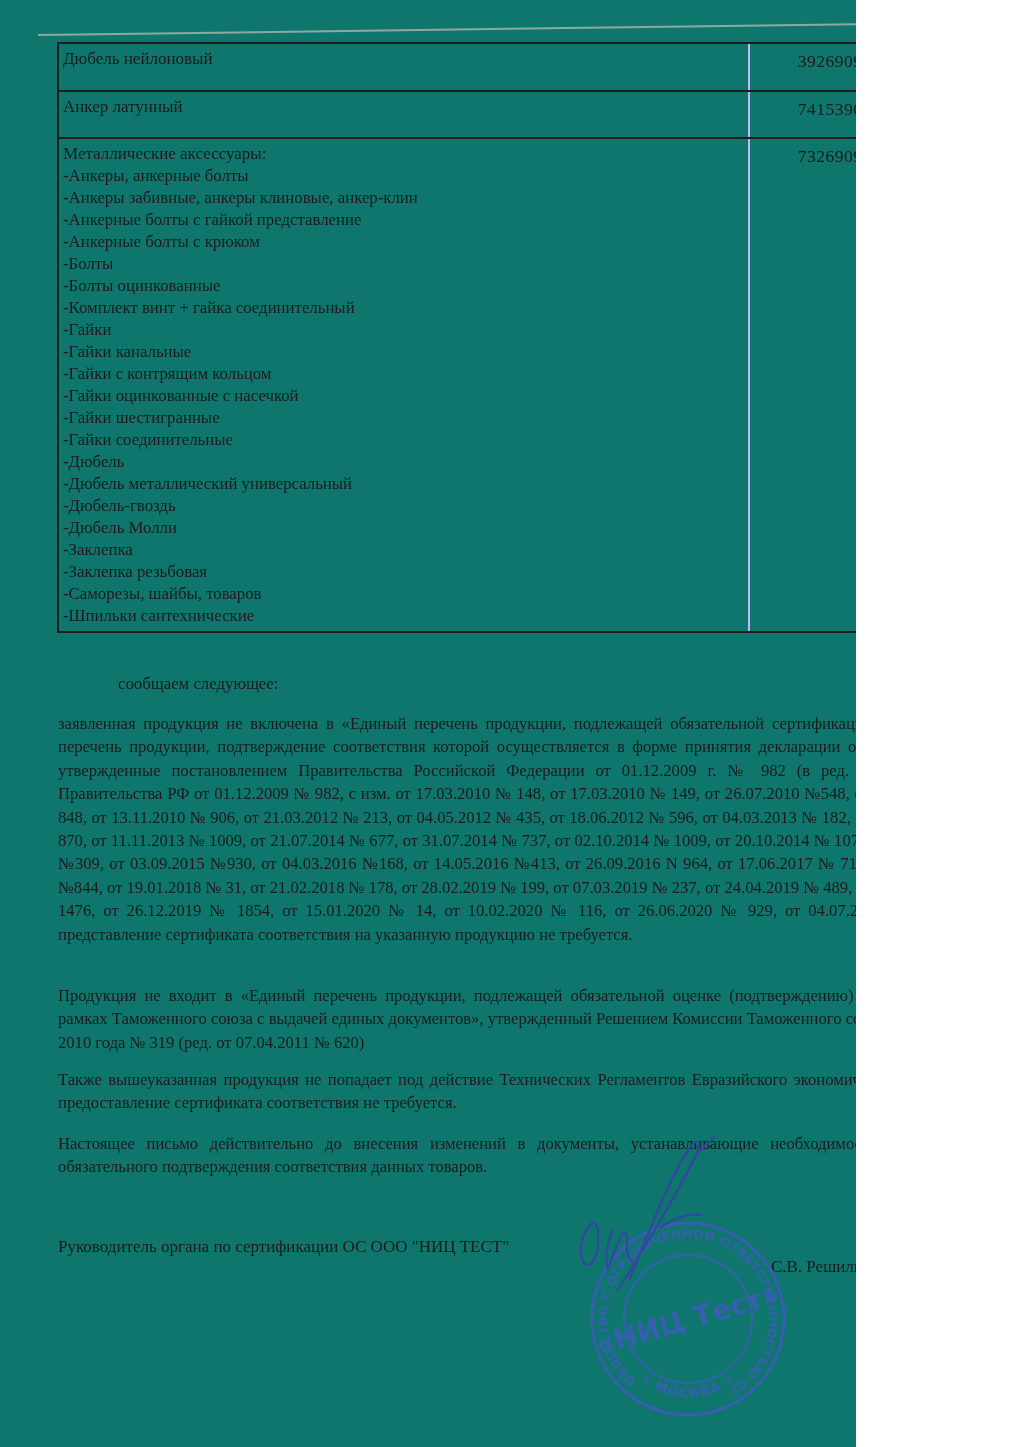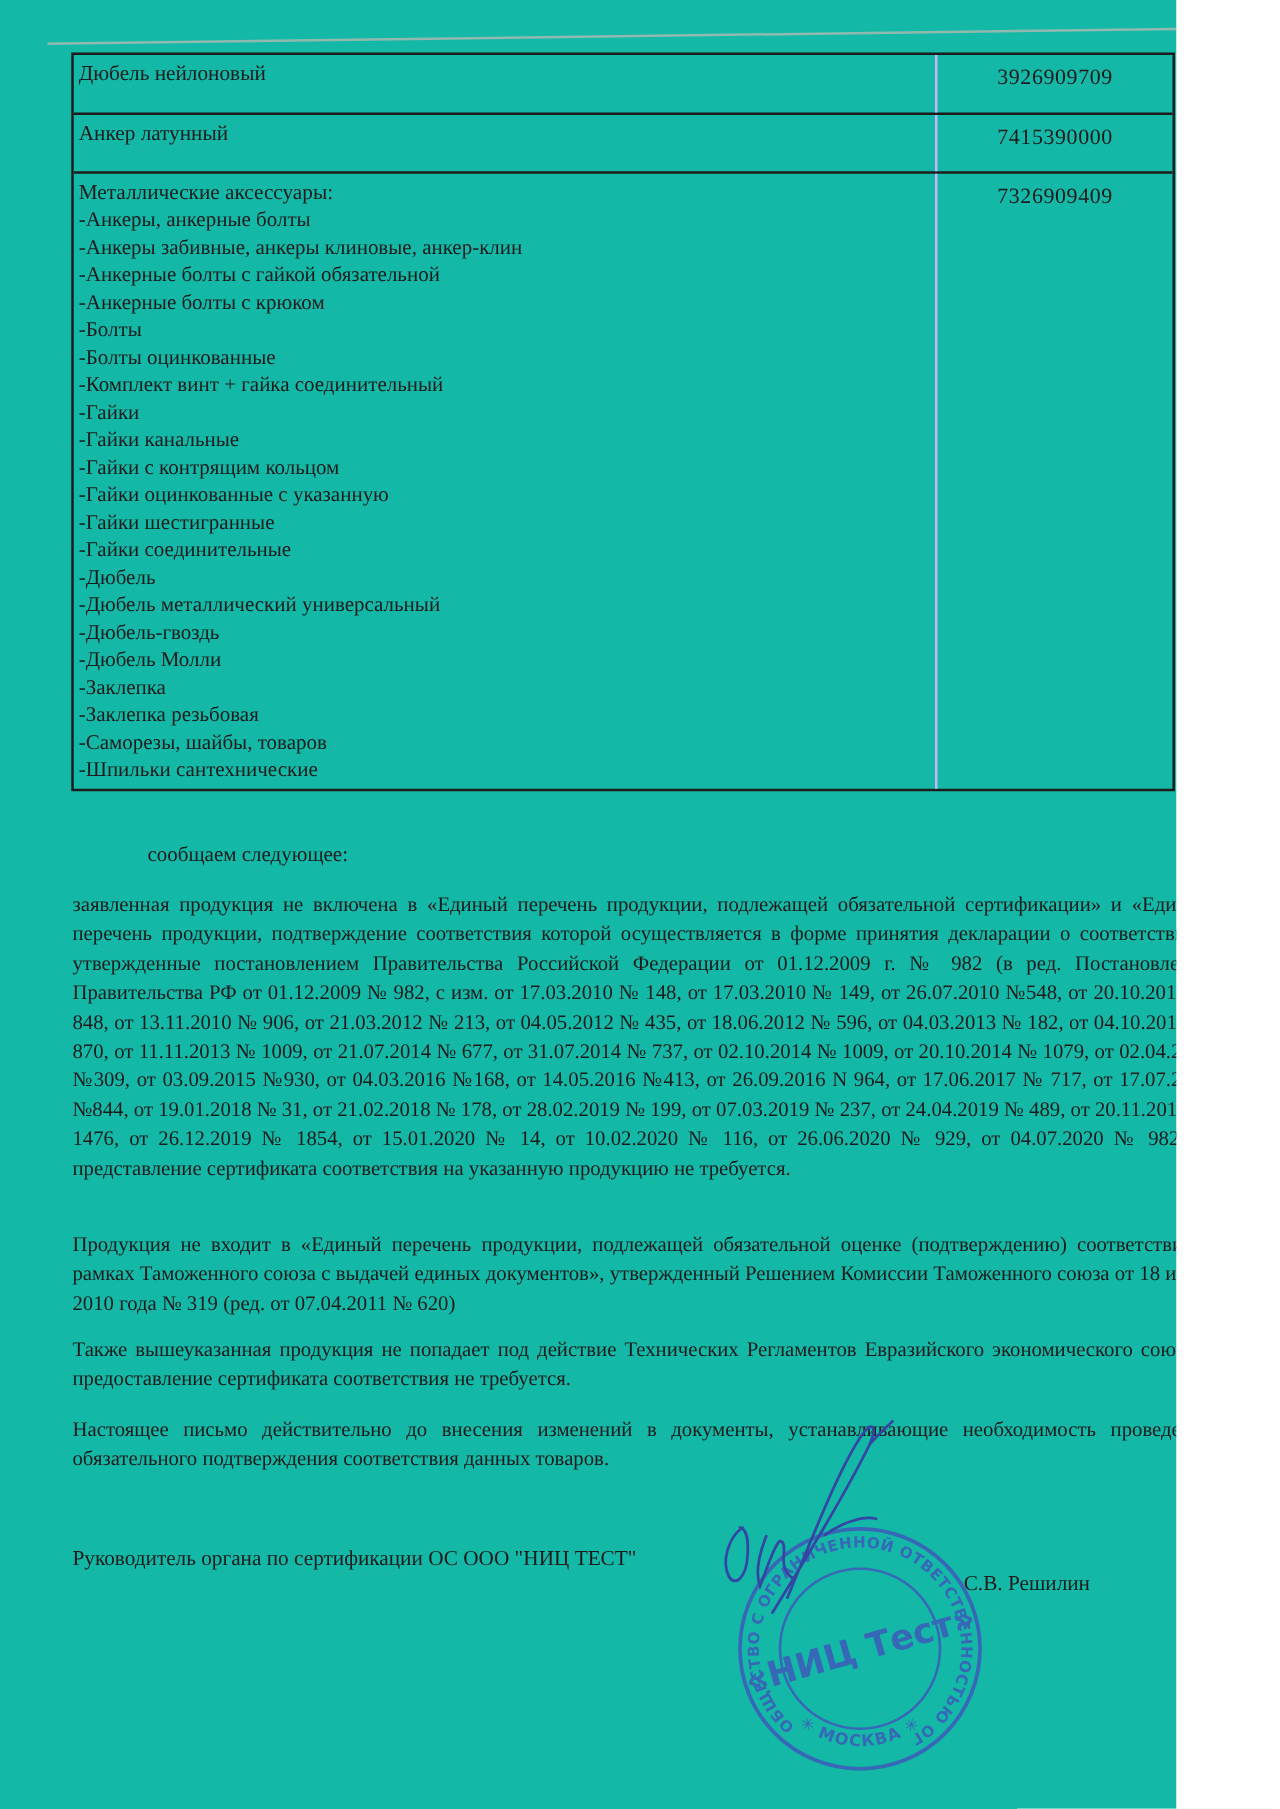--- a/index.html
+++ b/index.html
@@ -1,19 +1,19 @@
 <!DOCTYPE html>
 <html><head>
 <meta charset="utf-8">
 <style>
   html,body{margin:0;padding:0;background:#ffffff;}
   .page{
     position:relative;
-    width:941px;height:1447px;
-    background:#14b8a6;
+    width:856px;height:1447px;
+    background:#0f766e;
     font-family:"Liberation Serif", serif;
     color:#1b1b1b;
     overflow:hidden;
   }
   
   .scan-line{
     position:absolute;left:38px;top:34px;width:952px;height:2px;
     background:#b9b9b3;transform:rotate(-0.75deg);transform-origin:left center;
     opacity:.75;
   }
@@ -101,29 +101,29 @@
     <div class="tbl-row row-h2">
       <div class="tbl-cell-name">Анкер латунный</div>
       <div class="tbl-cell-code">7415390000</div>
     </div>
     <div class="tbl-row">
       <div class="tbl-cell-name">
         <div class="tbl-list-title">Металлические аксессуары:</div>
         <div>
             <div class="tbl-list-item">-Анкеры, анкерные болты</div>
             <div class="tbl-list-item">-Анкеры забивные, анкеры клиновые, анкер-клин</div>
-            <div class="tbl-list-item">-Анкерные болты с гайкой обязательной</div>
+            <div class="tbl-list-item">-Анкерные болты с гайкой представление</div>
             <div class="tbl-list-item">-Анкерные болты с крюком</div>
             <div class="tbl-list-item">-Болты</div>
             <div class="tbl-list-item">-Болты оцинкованные</div>
             <div class="tbl-list-item">-Комплект винт + гайка соединительный</div>
             <div class="tbl-list-item">-Гайки</div>
             <div class="tbl-list-item">-Гайки канальные</div>
             <div class="tbl-list-item">-Гайки с контрящим кольцом</div>
-            <div class="tbl-list-item">-Гайки оцинкованные с указанную</div>
+            <div class="tbl-list-item">-Гайки оцинкованные с насечкой</div>
             <div class="tbl-list-item">-Гайки шестигранные</div>
             <div class="tbl-list-item">-Гайки соединительные</div>
             <div class="tbl-list-item">-Дюбель</div>
             <div class="tbl-list-item">-Дюбель металлический универсальный</div>
             <div class="tbl-list-item">-Дюбель-гвоздь</div>
             <div class="tbl-list-item">-Дюбель Молли</div>
             <div class="tbl-list-item">-Заклепка</div>
             <div class="tbl-list-item">-Заклепка резьбовая</div>
             <div class="tbl-list-item">-Саморезы, шайбы, товаров</div>
             <div class="tbl-list-item">-Шпильки сантехнические</div>

